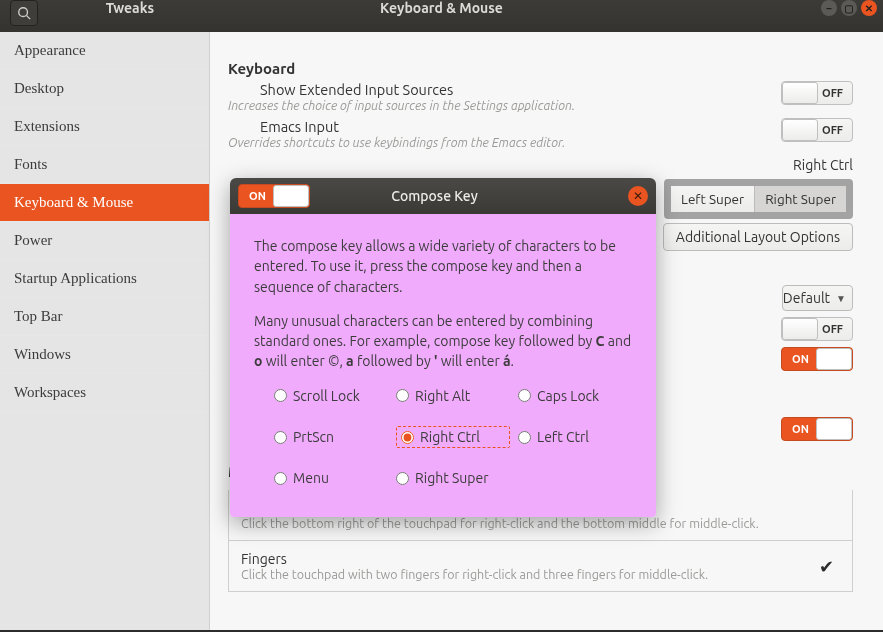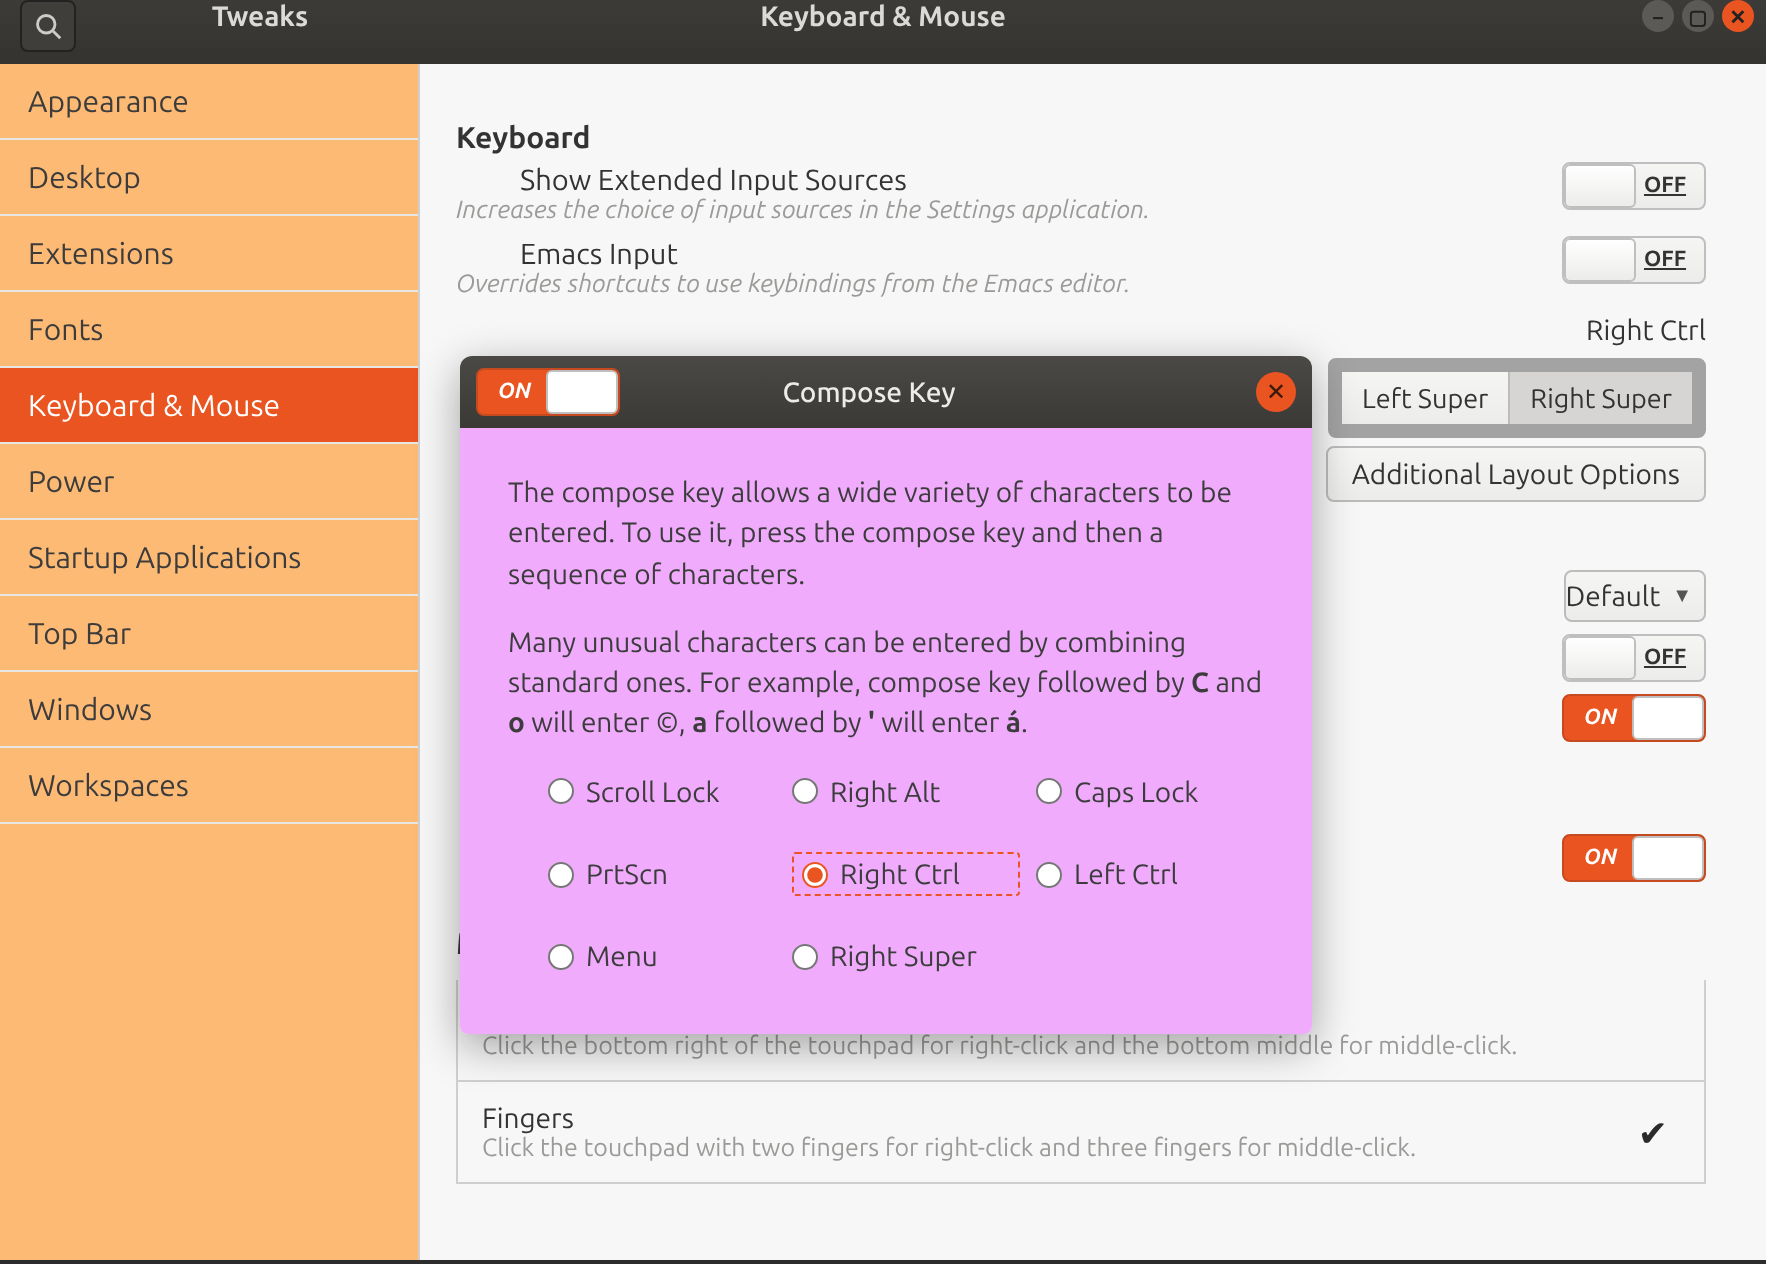--- a/index.html
+++ b/index.html
@@ -55,24 +55,25 @@
       font-size:10px;color:#222;
     }
     .window-control.close { background:#e95420; }
     .content {
       display:flex;
       height: calc(100% - 34px);
       background:#f7f7f7;
     }
     .sidebar {
       width: 210px;
-      background:#fdba74;
+      background:#e5e5e5;
       border-right:1px solid #d0cfce;
       display:flex;
       flex-direction:column;
+      font-family:Liberation Serif, serif;
     }
     .sidebar-item {
       padding: 10px 14px;
       font-size: 15px;
       color:#3c3c3c;
       border-bottom:1px solid #e7e7e5;
       cursor:pointer;
     }
     .sidebar-item.selected {
       background:#e95420;
@@ -120,22 +121,22 @@
     }
     .toggle .knob {
       width: 36px; height: 22px;
       background: linear-gradient(#fff,#ececeb);
       border:1px solid #bfbfbf;
       border-radius:3px;
       position:absolute;
       top:0;
     }
     .toggle.off .knob{ left:0;}
-    .toggle.off .lbl { margin-left:40px; font-size:11px; color:#333; font-weight:600;text-decoration:underline;}
-    .toggle.on { background:#e95420; border-color:#c64a1f;font-style:italic;}
+    .toggle.off .lbl { margin-left:40px; font-size:11px; color:#333; font-weight:600;}
+    .toggle.on { background:#e95420; border-color:#c64a1f;}
     .toggle.on .knob{ right:0; background:#fff;}
     .toggle.on .lbl{ margin-left:10px;color:#fff;font-size:11px;font-weight:600;}
 
     .value-text {
       font-size:14px; color:#333; margin-top:2px;
     }
     .segmented {
       display:inline-flex;
       border:7px solid #a3a3a3;
       border-radius:4px;

